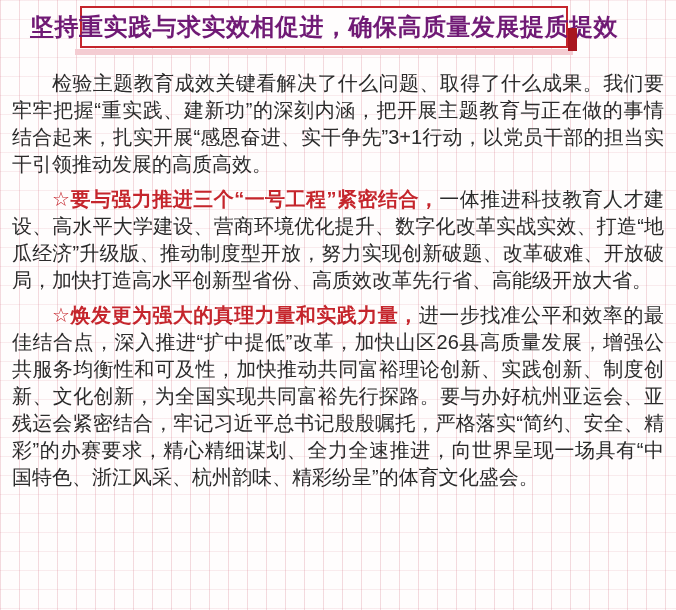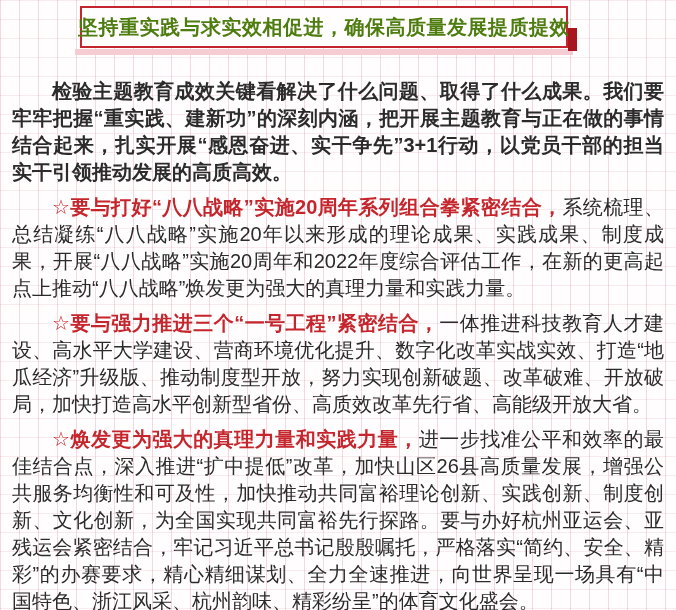--- a/index.html
+++ b/index.html
@@ -45,22 +45,22 @@
     top: 6px;
     width: 484px;
     height: 38px;
     border: 2px solid #c5252c;
     background: #fffdfd;
     display: flex;
     align-items: center;
     justify-content: center;
   }
   .title-box span {
-    color: #4d7c0f;
-    font-size: 20px;
+    color: #701a75;
+    font-size: 24px;
     font-weight: bold;
     letter-spacing: 0.5px;
     white-space: nowrap;
   }
   .title-accent {
     position: absolute;
     left: 568px;
     top: 28px;
     width: 9px;
     height: 23px;
@@ -72,22 +72,21 @@
     color: #2b2b2b;
     font-size: 20px;
     line-height: 27px;
     text-align: justify;
   }
   .para {
     margin: 8px 0 0 0;
     text-indent: 2em;
   }
   .para.first {
-    margin-top: 12px;
-    font-weight: bold;
+    margin-top: 4px;
   }
   .star {
     color: #c5252c;
     font-weight: bold;
   }
   .lead {
     color: #c5252c;
     font-weight: bold;
   }
 </style>
@@ -101,21 +100,20 @@
     <div class="title-box">
       <span>坚持重实践与求实效相促进，确保高质量发展提质提效</span>
     </div>
     <div class="title-accent"></div>
   </div>
 
   <div class="content">
 
     <p class="para first"><span>检验主题教育成效关键看解决了什么问题、取得了什么成果。我们要牢牢把握“重实践、建新功”的深刻内涵，把开展主题教育与正在做的事情结合起来，扎实开展“感恩奋进、实干争先”3+1行动，以党员干部的担当实干引领推动发展的高质高效。</span></p>
 
-    <p class="para"><span class="star">☆</span><span class="lead">要与打好“八八战略”实施20周年系列组合拳紧密结合，</span><span>系统梳理、总结凝练“八八战略”实施20年以来形成的理论成果、实践成果、制度成果，开展“八八战略”实施20周年和2022年度综合评估工作，在新的更高起点上推动“八八战略”焕发更为强大的真理力量和实践力量。</span></p>
 
     <p class="para"><span class="star">☆</span><span class="lead">要与强力推进三个“一号工程”紧密结合，</span><span>一体推进科技教育人才建设、高水平大学建设、营商环境优化提升、数字化改革实战实效、打造“地瓜经济”升级版、推动制度型开放，努力实现创新破题、改革破难、开放破局，加快打造高水平创新型省份、高质效改革先行省、高能级开放大省。</span></p>
 
     <p class="para"><span class="star">☆</span><span class="lead">焕发更为强大的真理力量和实践力量，</span><span>进一步找准公平和效率的最佳结合点，深入推进“扩中提低”改革，加快山区26县高质量发展，增强公共服务均衡性和可及性，加快推动共同富裕理论创新、实践创新、制度创新、文化创新，为全国实现共同富裕先行探路。要与办好杭州亚运会、亚残运会紧密结合，牢记习近平总书记殷殷嘱托，严格落实“简约、安全、精彩”的办赛要求，精心精细谋划、全力全速推进，向世界呈现一场具有“中国特色、浙江风采、杭州韵味、精彩纷呈”的体育文化盛会。</span></p>
 
   </div>
 
 </div>
 
 </body></html>

